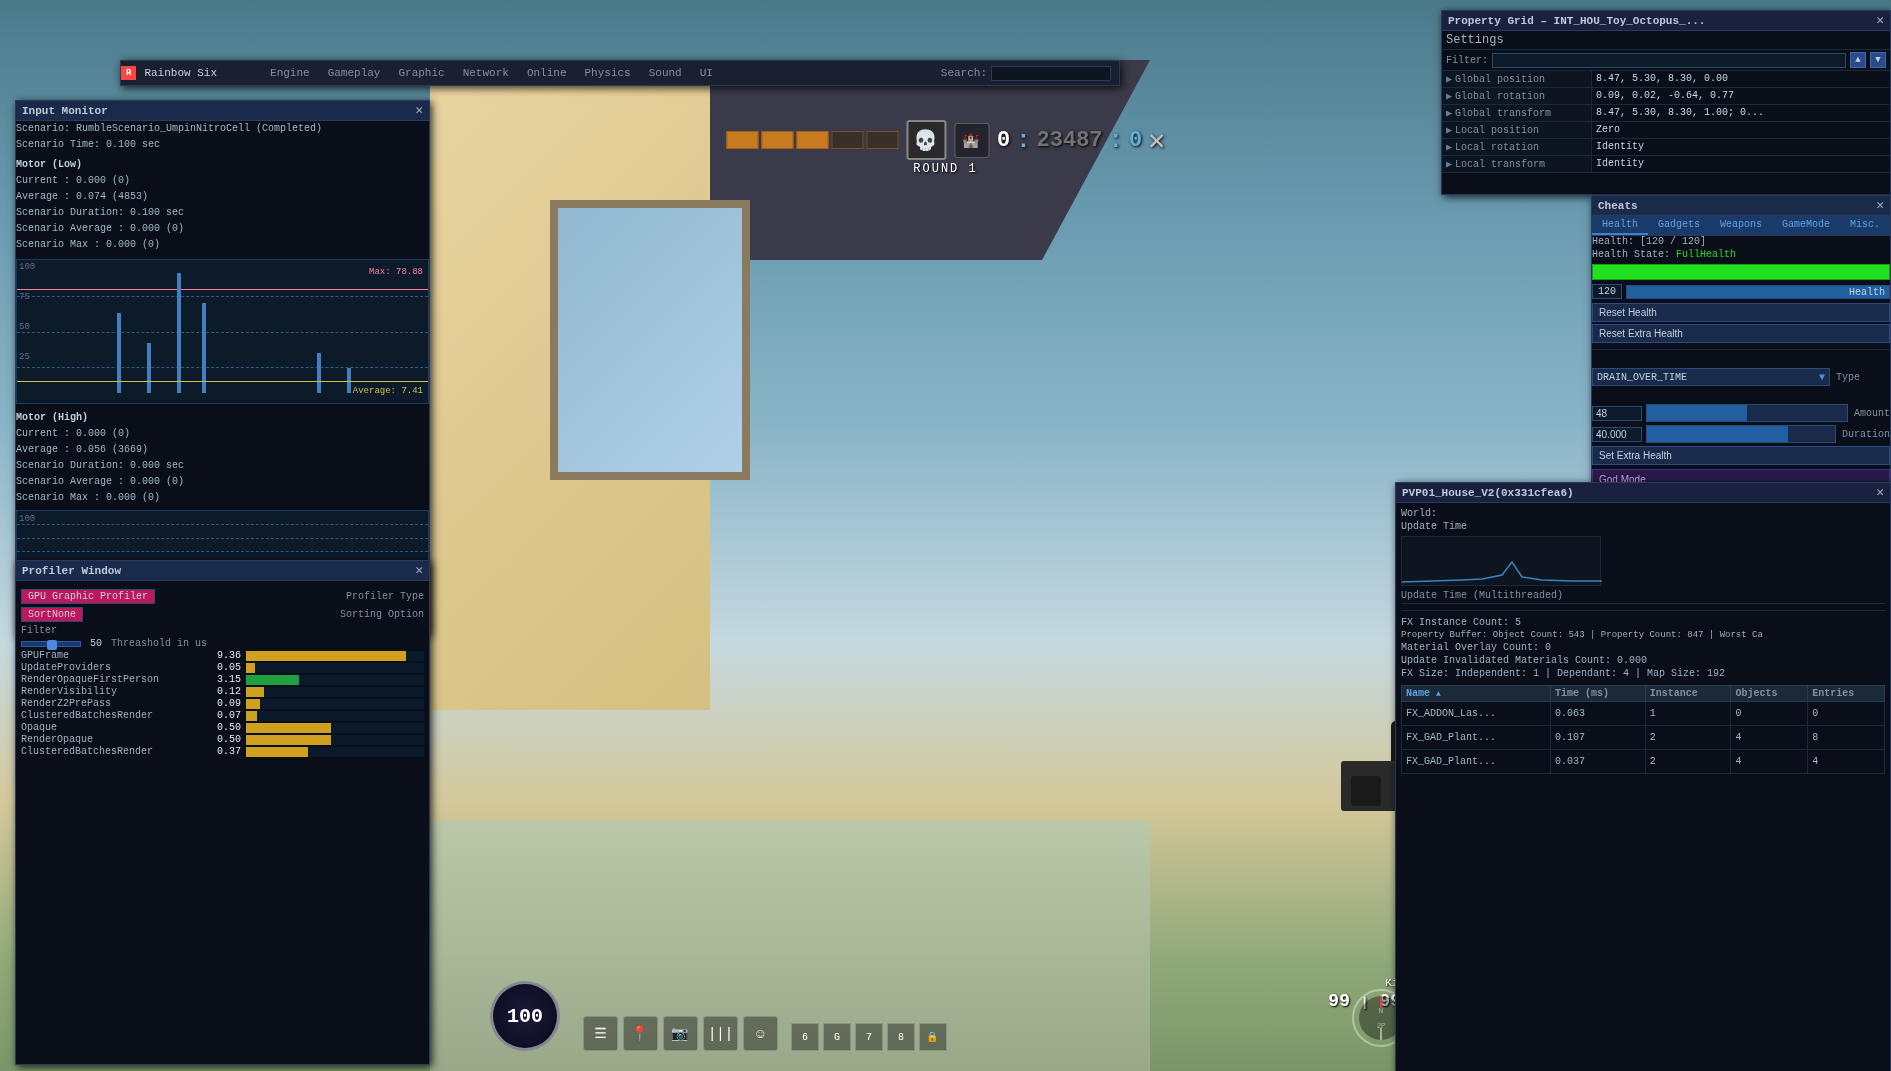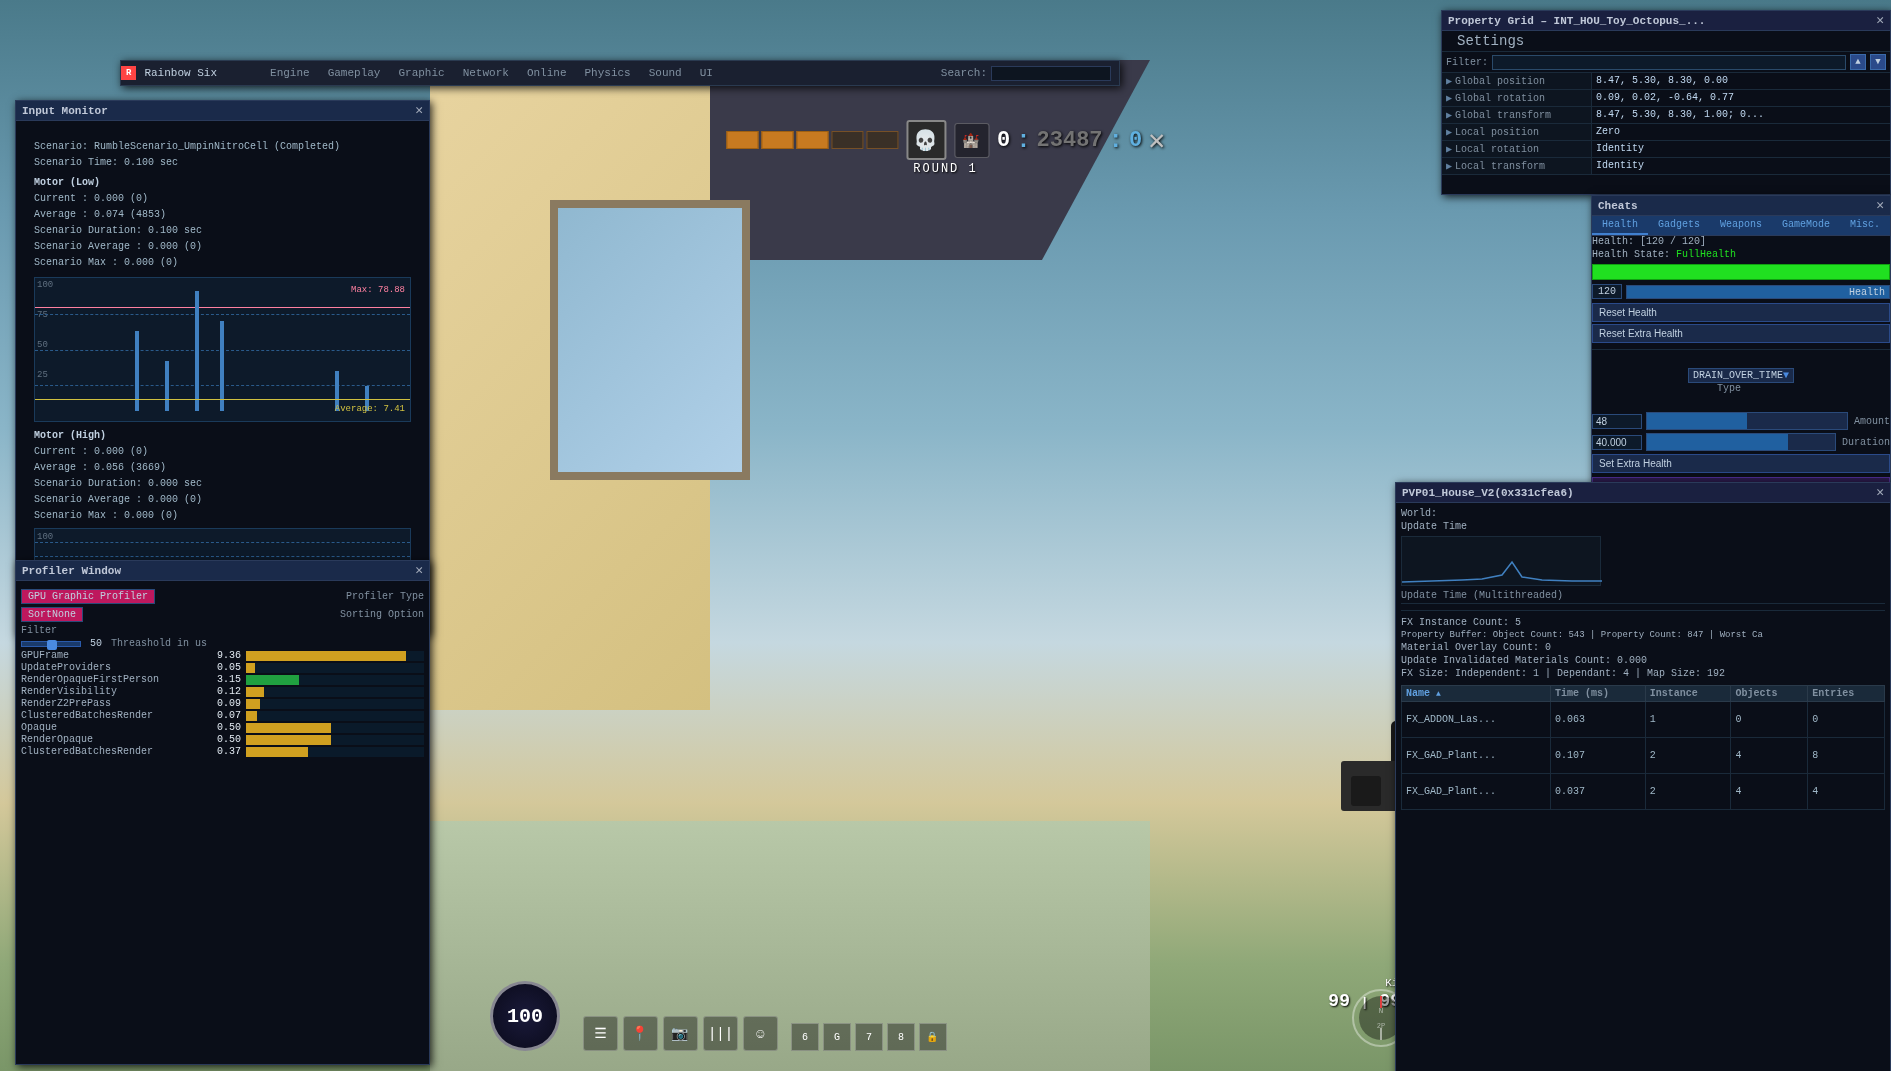--- a/index.html
+++ b/index.html
@@ -169,21 +169,21 @@
     }
 
     
     .input-monitor {
       top: 100px;
       left: 15px;
       width: 415px;
       height: 535px;
     }
     .monitor-content {
-      padding: 18px;
+      padding: 0;
       font-size: 10px;
       line-height: 1.6;
     }
     .monitor-graph {
       margin: 6px 0;
       background: #0d1a2a;
       border: 1px solid #1a3a5a;
       height: 145px;
       position: relative;
       overflow: hidden;
@@ -467,21 +467,20 @@
       font-size: 10px;
       text-align: left;
       margin-bottom: 2px;
       cursor: pointer;
     }
     .separator { height: 1px; background: #1a2a3a; margin: 6px 0; }
     .type-row {
       display: flex;
       align-items: center;
       margin: 18px 0;
-      flex-direction: column;
     }
     .type-label {
       color: #8090a0;
       font-size: 10px;
       width: 60px;
     }
     .amount-row {
       display: flex;
       align-items: center;
       margin: 3px 0;
@@ -559,21 +558,21 @@
       text-align: left;
       border: 1px solid #2a3a4a;
     }
     .pvp-table th.sorted {
       color: #60a0e0;
     }
     .pvp-table th .sort-arrow {
       font-size: 8px;
     }
     .pvp-table td {
-      padding: 12px 4px;
+      padding: 6px 4px;
       border: 1px solid #1a2a3a;
       color: #a0b8c8;
     }
     .pvp-section-title {
       font-size: 10px;
       color: #8090a0;
       margin: 4px 0 2px;
       border-bottom: 1px solid #1a2a3a;
       padding-bottom: 2px;
     }
@@ -892,21 +891,21 @@
   </div>
       </div>
   </div>
 </div>
 
 <div class="panel property-grid">
   <div class="panel-header pvp-header-bg">
     <span class="panel-title">Property Grid – INT_HOU_Toy_Octopus_...</span>
     <span class="close-btn">✕</span>
   </div>
-  <div style="padding:2px 15px;font-size:14px;color:#a0b0c0;border-bottom:1px solid #1a2a3a;">Settings</div>
+  <div style="padding:2px 4px;font-size:12px;color:#a0b0c0;border-bottom:1px solid #1a2a3a;">Settings</div>
   <div class="prop-filter">
     <span style="color:#8090a0;font-size:10px;">Filter:</span>
     <input class="filter-input" type="text" value="" style="">
     <div class="filter-arrow">▲</div>
     <div class="filter-arrow">▼</div>
   </div>
   <div id="prop-rows-container">
       <div class="prop-row">
     <div class="prop-name">
       <span class="prop-expand">▶</span>Global position

